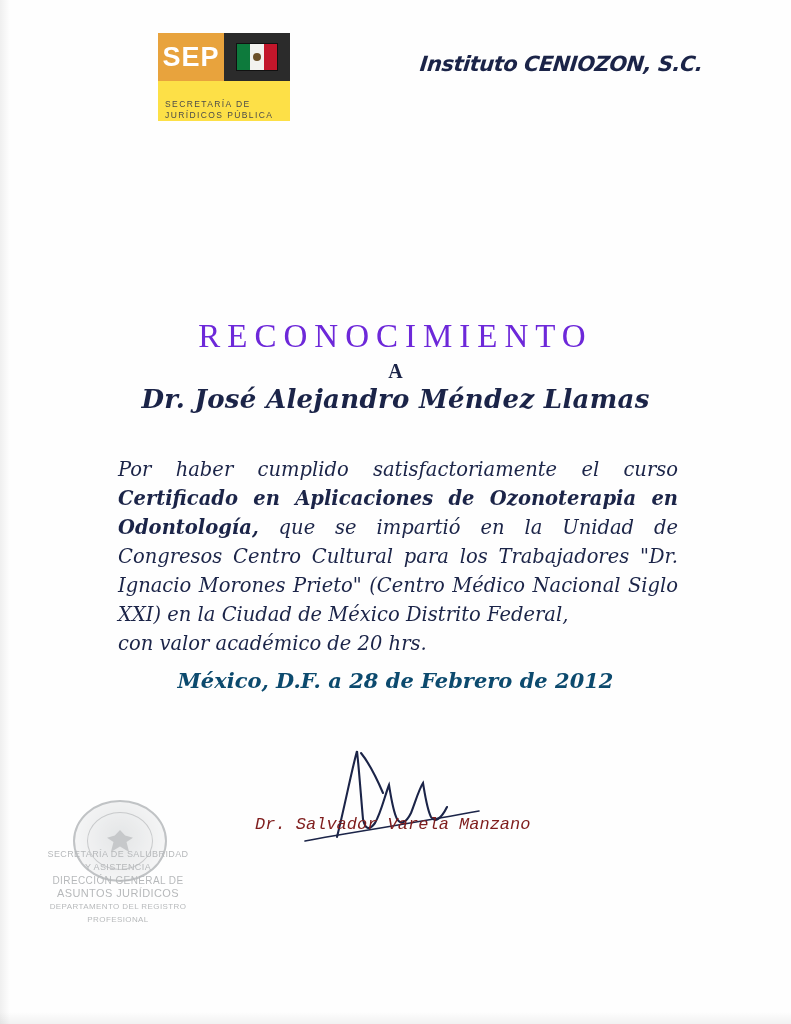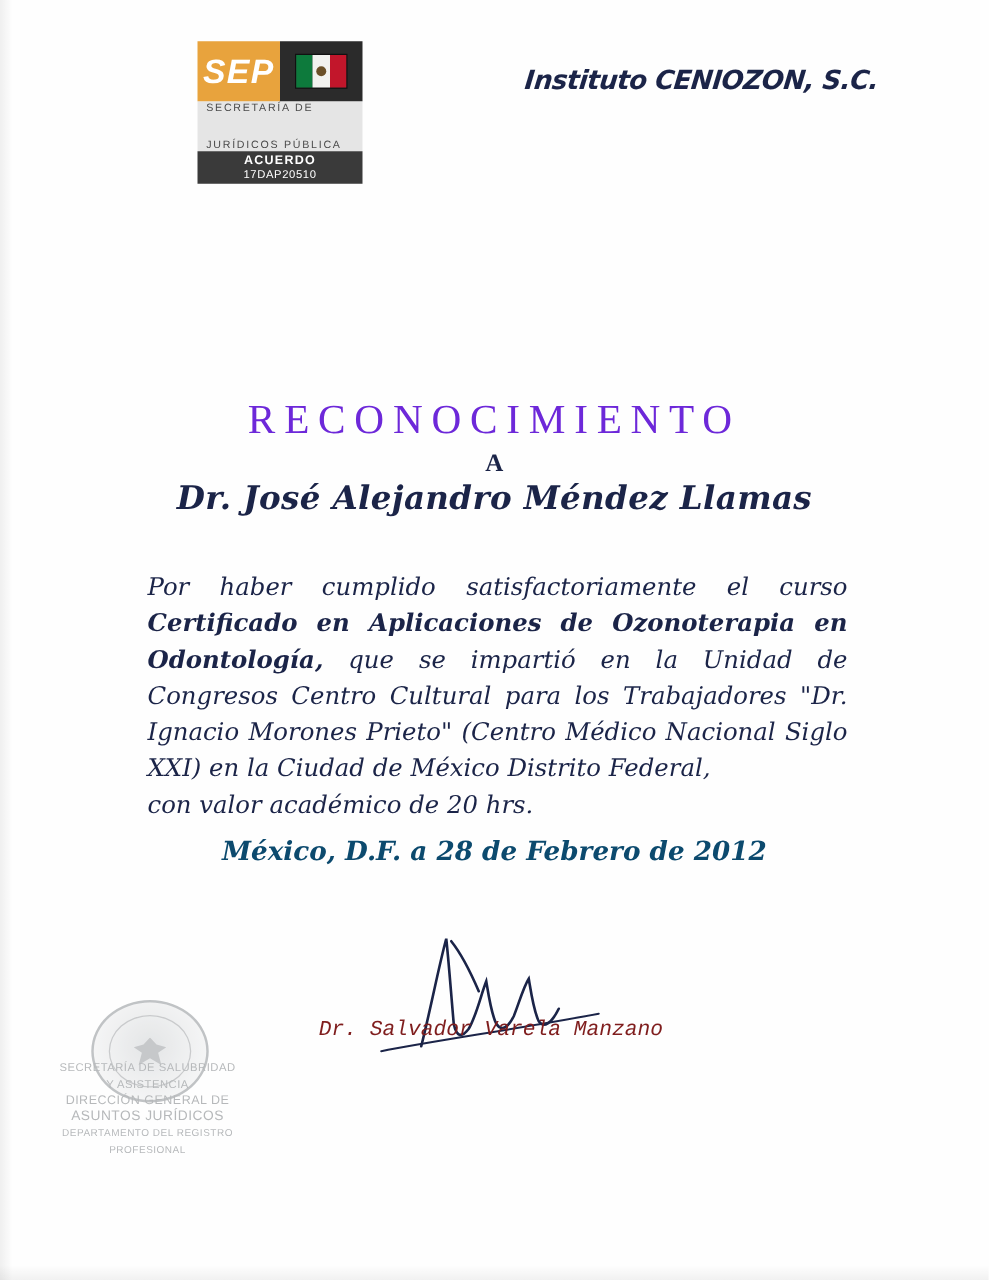--- a/index.html
+++ b/index.html
@@ -40,21 +40,20 @@
     display: flex;
     align-items: center;
     justify-content: center;
   }
   .sep-orange span {
     font-family: "Liberation Sans", sans-serif;
     font-weight: bold;
     font-size: 27px;
     color: #ffffff;
     letter-spacing: 1px;
-    font-style: italic;
   }
   .sep-flag {
     width: 66px;
     background: #2b2b2b;
     display: flex;
     align-items: center;
     justify-content: center;
   }
   .flagbox {
     width: 40px;
@@ -71,25 +70,25 @@
     left: 50%;
     top: 50%;
     width: 8px;
     height: 8px;
     margin: -4px 0 0 -4px;
     border-radius: 50%;
     background: #6b5028;
   }
   .sep-text {
     height: 40px;
-    background: #e5e5e5;
+    background: #fde047;
     border-left: 1px solid transparent;
     display: flex;
     flex-direction: column;
-    justify-content: space-between;
+    justify-content: flex-end;
     padding-left: 6px;
     box-sizing: border-box;
   }
   .sep-text div {
     font-family: "Liberation Sans", sans-serif;
     font-size: 8.5px;
     letter-spacing: 1.4px;
     color: #4a4a4a;
     line-height: 11px;
   }
@@ -315,24 +314,20 @@
               <span class="eagle"></span>
             </i>
           <i class="fr"></i>
         </div>
       </div>
     </div>
     <div class="sep-text">
       <div>SECRETARÍA DE</div>
       <div>JURÍDICOS PÚBLICA</div>
     </div>
-    <div class="sep-acuerdo">
-      <div class="a1">ACUERDO</div>
-      <div class="a2">17DAP20510</div>
-    </div>
   </div>
 
   <div class="institute">Instituto CENIOZON, S.C.</div>
 
   <div class="reconocimiento">RECONOCIMIENTO</div>
   <div class="a-word">A</div>
   <div class="recipient">Dr.  José Alejandro Méndez Llamas</div>
 
   <div class="paragraph">
     <span>Por  haber  cumplido  satisfactoriamente  el  curso </span><b>Certificado  en  Aplicaciones  de  Ozonoterapia  en Odontología,</b><span> que  se  impartió  en  la  Unidad  de Congresos Centro Cultural para los Trabajadores "Dr. Ignacio  Morones  Prieto"  (Centro  Médico  Nacional Siglo XXI) en la Ciudad de México Distrito Federal,</span>

